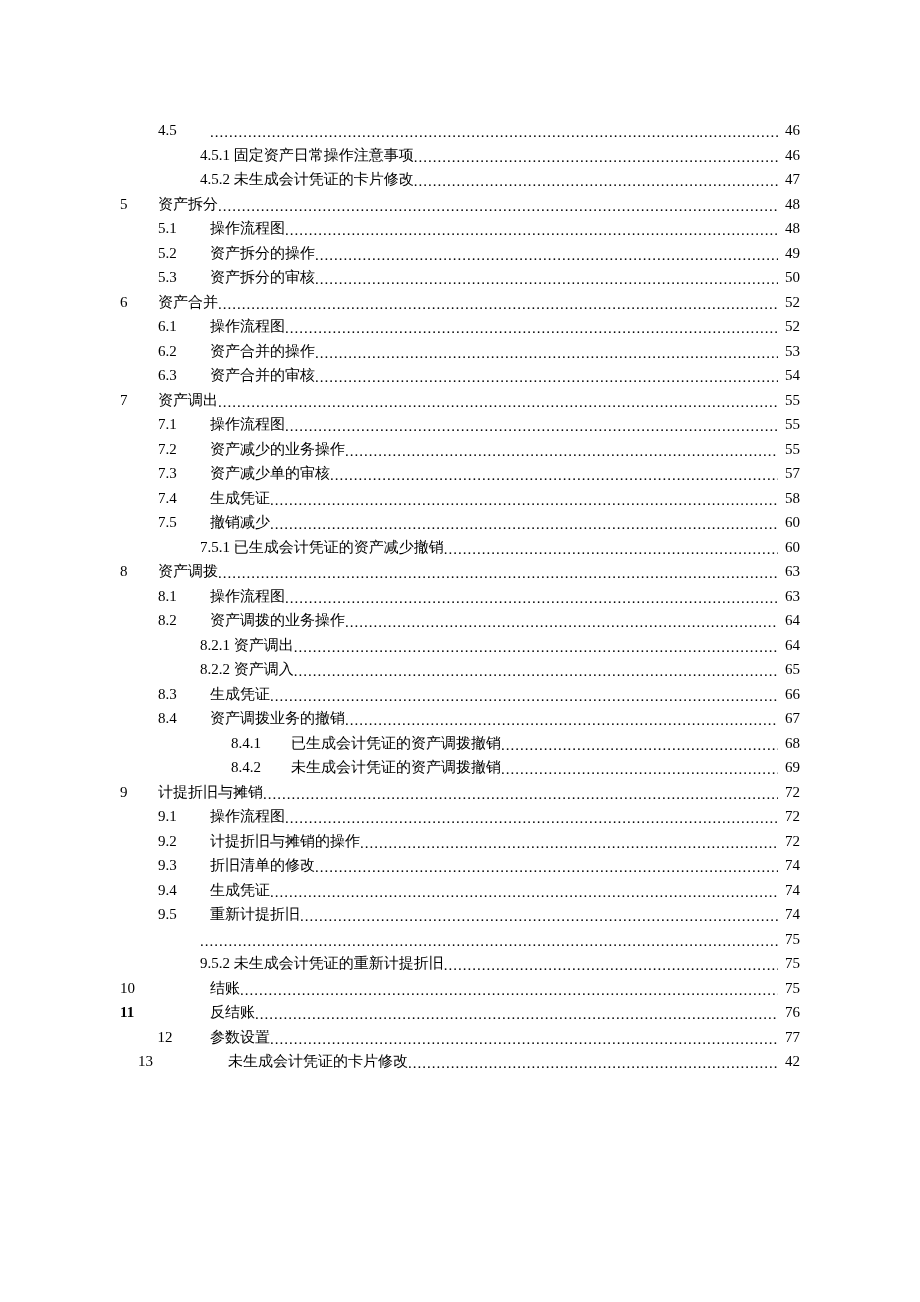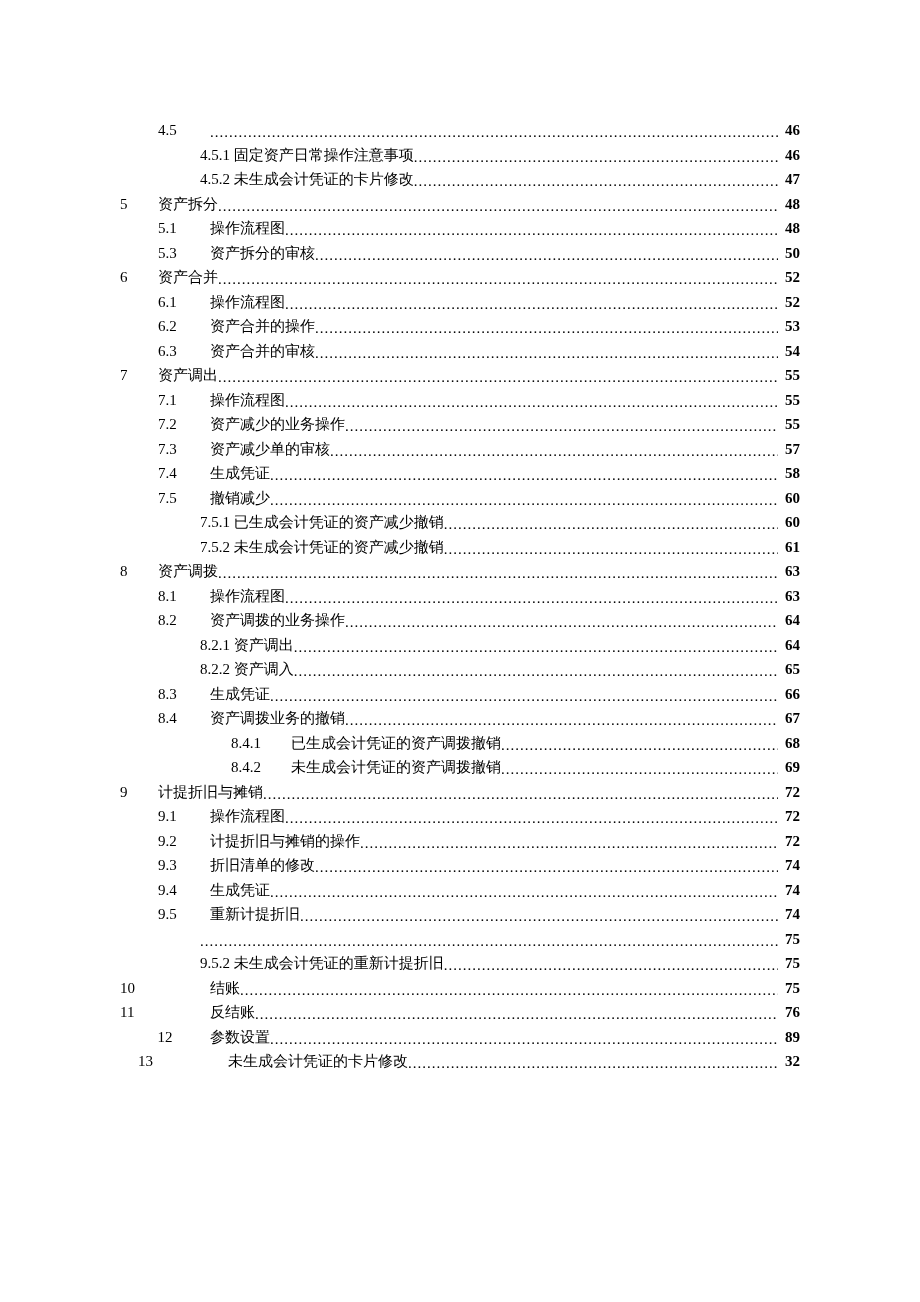--- a/index.html
+++ b/index.html
@@ -41,21 +41,20 @@
       top: 2px;
     }
     .dots::after {
       content: "..................................................................................................................................................................................................................";
       display: inline-block;
     }
     .page-col {
       flex: 0 0 auto;
       text-align: right;
       min-width: 22px;
-      font-weight: bold;
     }
     
     .lvl0 .num-col { width: 38px; }
     .lvl1 .num-col { width: 52px; padding-left: 0; }
     .lvl1 { padding-left: 38px; }
     .lvl2 { padding-left: 80px; }
     .lvl2b { padding-left: 80px; }
     .lvl2b .num-col { width: 60px; margin-left: 31px; }
   </style>
 </head>
@@ -83,20 +82,26 @@
       <span class="dots"></span>
       <span class="page-col">48</span>
     </div>
     <div class="toc-row lvl1">
       <span class="num-col">5.1</span>
       <span class="title-col">操作流程图</span>
       <span class="dots"></span>
       <span class="page-col">48</span>
     </div>
     <div class="toc-row lvl1">
+      <span class="num-col">5.2</span>
+      <span class="title-col">资产拆分的操作</span>
+      <span class="dots"></span>
+      <span class="page-col">49</span>
+    </div>
+    <div class="toc-row lvl1">
       <span class="num-col">5.3</span>
       <span class="title-col">资产拆分的审核</span>
       <span class="dots"></span>
       <span class="page-col">50</span>
     </div>
     <div class="toc-row lvl0">
       <span class="num-col">6</span>
       <span class="title-col">资产合并</span>
       <span class="dots"></span>
       <span class="page-col">52</span>
@@ -152,25 +157,20 @@
     <div class="toc-row lvl1">
       <span class="num-col">7.5</span>
       <span class="title-col">撤销减少</span>
       <span class="dots"></span>
       <span class="page-col">60</span>
     </div>
     <div class="toc-row lvl2">
       <span class="title-col">7.5.1 已生成会计凭证的资产减少撤销</span>
       <span class="dots"></span>
       <span class="page-col">60</span>
-    </div>
-    <div class="toc-row lvl2">
-      <span class="title-col">7.5.2 未生成会计凭证的资产减少撤销</span>
-      <span class="dots"></span>
-      <span class="page-col">61</span>
     </div>
     <div class="toc-row lvl0">
       <span class="num-col">8</span>
       <span class="title-col">资产调拨</span>
       <span class="dots"></span>
       <span class="page-col">63</span>
     </div>
     <div class="toc-row lvl1">
       <span class="num-col">8.1</span>
       <span class="title-col">操作流程图</span>
@@ -262,30 +262,30 @@
       <span class="dots"></span>
       <span class="page-col">75</span>
     </div>
     <div class="toc-row lvl0">
       <span class="num-col" style="width: 90px;">10</span>
       <span class="title-col">结账</span>
       <span class="dots"></span>
       <span class="page-col">75</span>
     </div>
     <div class="toc-row lvl0">
-      <span class="num-col" style="width: 90px;">11</span>
+      <span class="num-col" style="width: 90px; font-weight: bold;">11</span>
       <span class="title-col">反结账</span>
       <span class="dots"></span>
       <span class="page-col">76</span>
     </div>
     <div class="toc-row lvl0">
       <span class="num-col" style="width: 90px; text-align: center;">12</span>
       <span class="title-col">参数设置</span>
       <span class="dots"></span>
-      <span class="page-col">89</span>
+      <span class="page-col">77</span>
     </div>
     <div class="toc-row lvl0">
       <span class="num-col" style="width: 90px; margin-left: 18px;">13</span>
       <span class="title-col">未生成会计凭证的卡片修改</span>
       <span class="dots"></span>
-      <span class="page-col">32</span>
+      <span class="page-col">42</span>
     </div>
   </div>
 
 </body></html>

